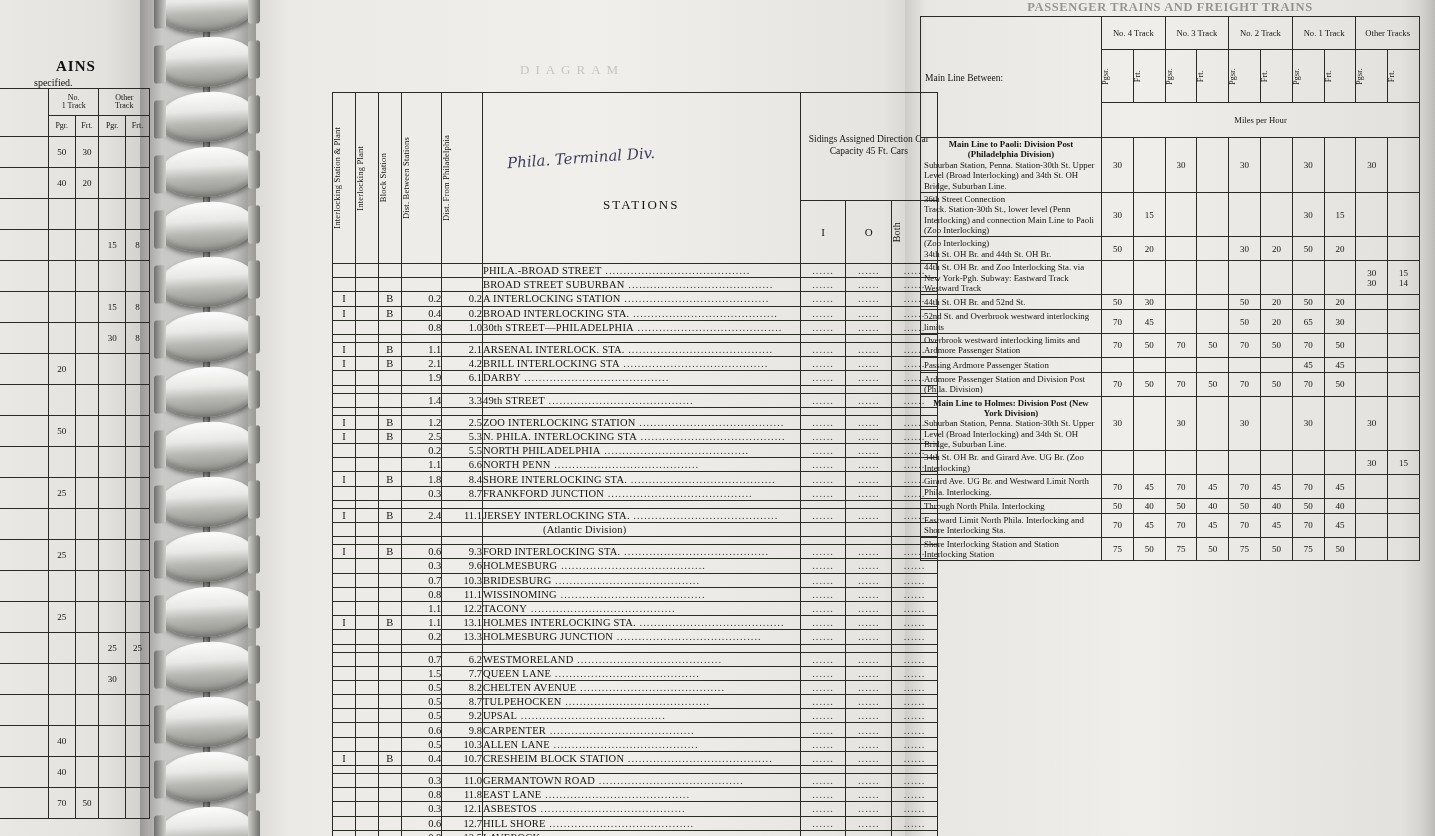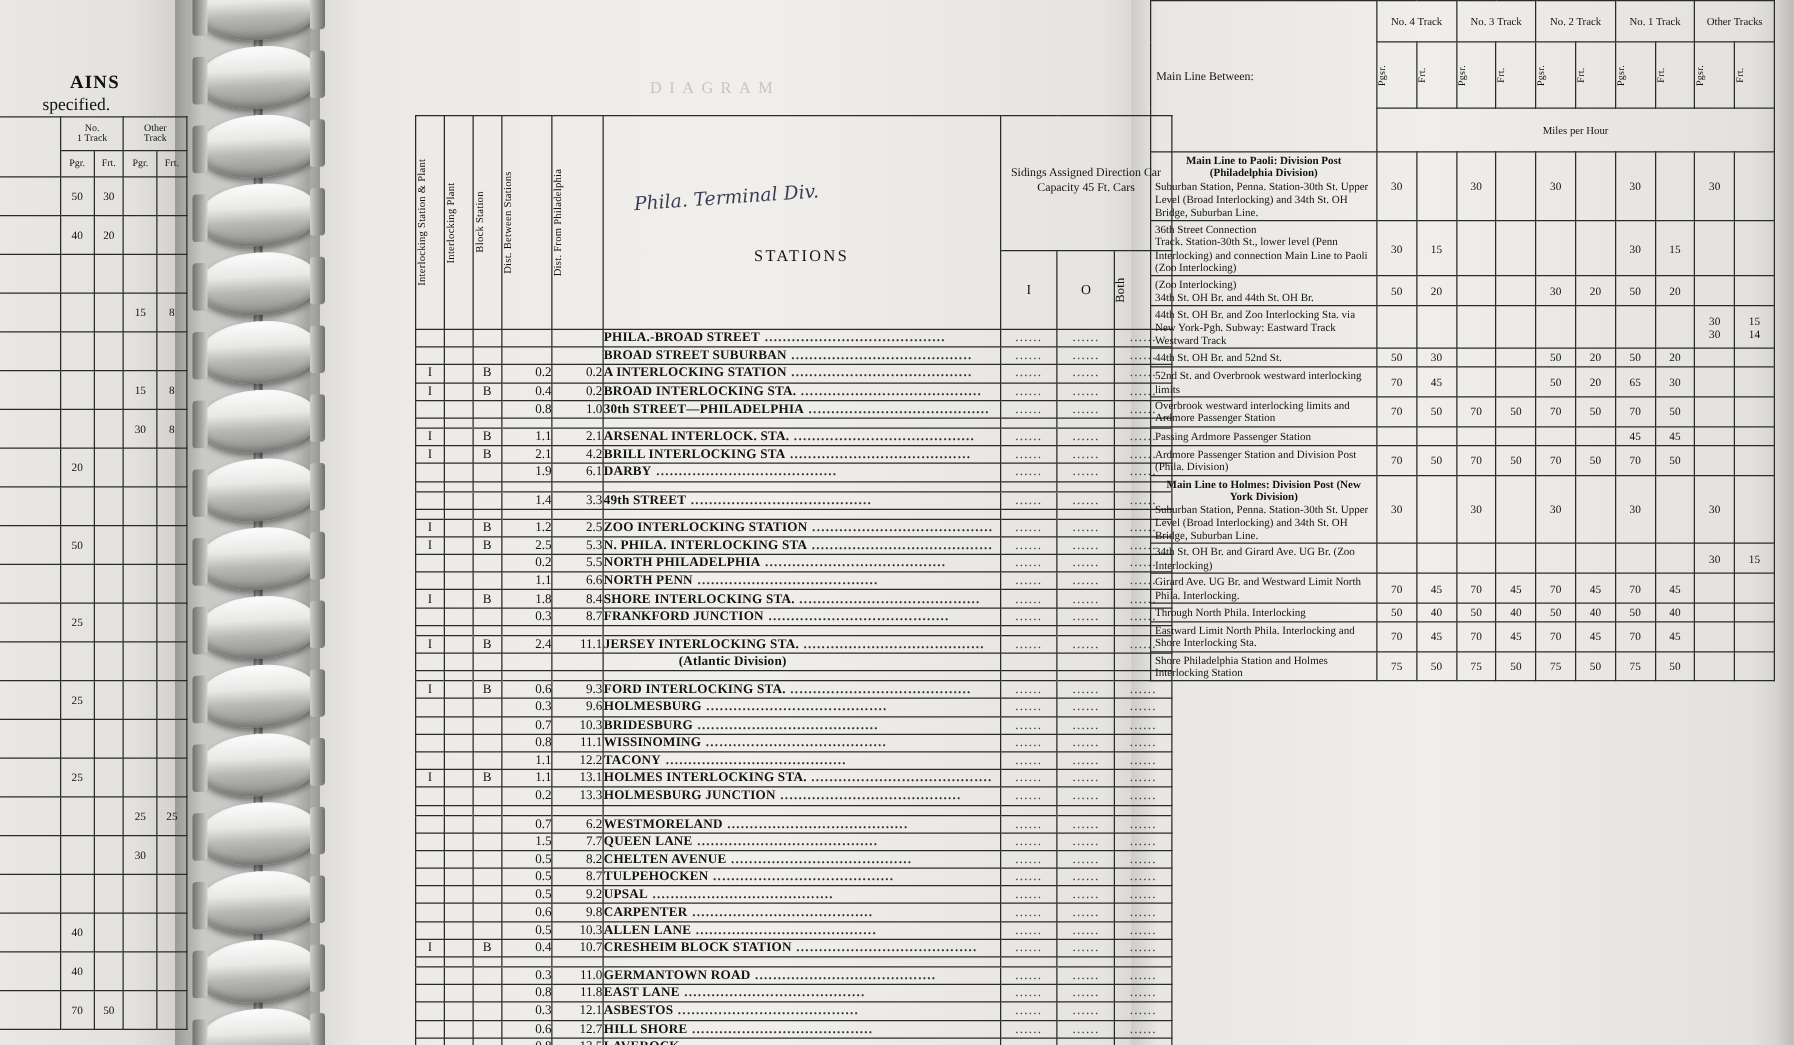--- a/index.html
+++ b/index.html
@@ -81,42 +81,42 @@
     padding:2px 0;
   }
 
   
   .left-tbl{
     position:absolute;left:-62px;top:58px;width:212px;
   }
   .left-tbl .hdr-title{
     font-size:15px;font-weight:bold;letter-spacing:1px;
   }
-  .left-tbl .sub{font-size:14px;}
+  .left-tbl .sub{font-size:10px;}
   .lt{width:212px;}
   .lt td{height:15px;font-size:9px;text-align:center;}
   .lt .lbl{font-size:8px;line-height:1.05;}
 
   
   .center-tbl{position:absolute;left:332px;top:92px;width:606px;}
   .ct{width:606px;table-layout:fixed;}
   .ct td{height:13.2px;font-size:10.5px;}
   .ct .c1{width:18px;}
   .ct .c2{width:18px;}
   .ct .c3{width:18px;}
   .ct .c4{width:32px;}
   .ct .c5{width:32px;}
   .ct .c6{width:250px;}
   .ct .c7{width:36px;}
   .ct .c8{width:36px;}
   .ct .c9{width:36px;}
   .num{text-align:right;padding-right:3px;font-size:10.5px;}
   .ilk{text-align:center;font-size:10.5px;}
   .stn{
-    padding-left:4px;font-size:11.5px;letter-spacing:.2px;white-space:nowrap;overflow:hidden;font-weight:bold;
+    padding-left:4px;font-size:11.5px;letter-spacing:.2px;white-space:nowrap;overflow:hidden;
   }
   .stn .dots{color:#333;letter-spacing:1px;}
   .dotcell{font-size:10px;color:#444;text-align:center;letter-spacing:1px;}
   .blankband td{border-left:1px solid #2b2b26;border-right:1px solid #2b2b26;border-top:none;border-bottom:none;height:7px;}
   .hdr-stations{
     text-align:center;font-size:13px;letter-spacing:2px;
   }
   .sidings{
     text-align:center;font-size:9.5px;line-height:1.25;
   }
@@ -903,20 +903,21 @@
             <td class="stn"><span>LAVEROCK</span><span class="dots"> ........................................</span></td>
             <td class="dotcell">......</td>
             <td class="dotcell">......</td>
             <td class="dotcell">......</td>
           </tr>
         </tbody>
     </table>
   </div>
 
   <div class="right-tbl">
+    <div class="rtitle" style="opacity:.45;margin-bottom:1px">PASSENGER TRAINS AND FREIGHT TRAINS</div>
     <table class="tbl rt">
       <thead>
         <tr>
           <td rowspan="3" style="width:180px;height:118px">
             <div style="padding:4px 4px 0 4px;font-size:9.5px;line-height:1.25">
               <span>Main Line Between:</span>
             </div>
           </td>
           <td colspan="2" class="ctr" style="height:32px">
             <div style="font-size:8.6px;line-height:1.2">No. 4 Track</div>
@@ -1463,21 +1464,21 @@
             </td>
             <td class="spd">
               <div></div>
             </td>
             <td class="spd">
               <div></div>
             </td>
           </tr>
           <tr>
             <td class="lead">
-              <div>Shore Philadelphia Station and Holmes Interlocking Station</div>
+              <div>Shore Interlocking Station and Station Interlocking Station</div>
             </td>
             <td class="spd">
               <div>75</div>
             </td>
             <td class="spd">
               <div>50</div>
             </td>
             <td class="spd">
               <div>75</div>
             </td>

